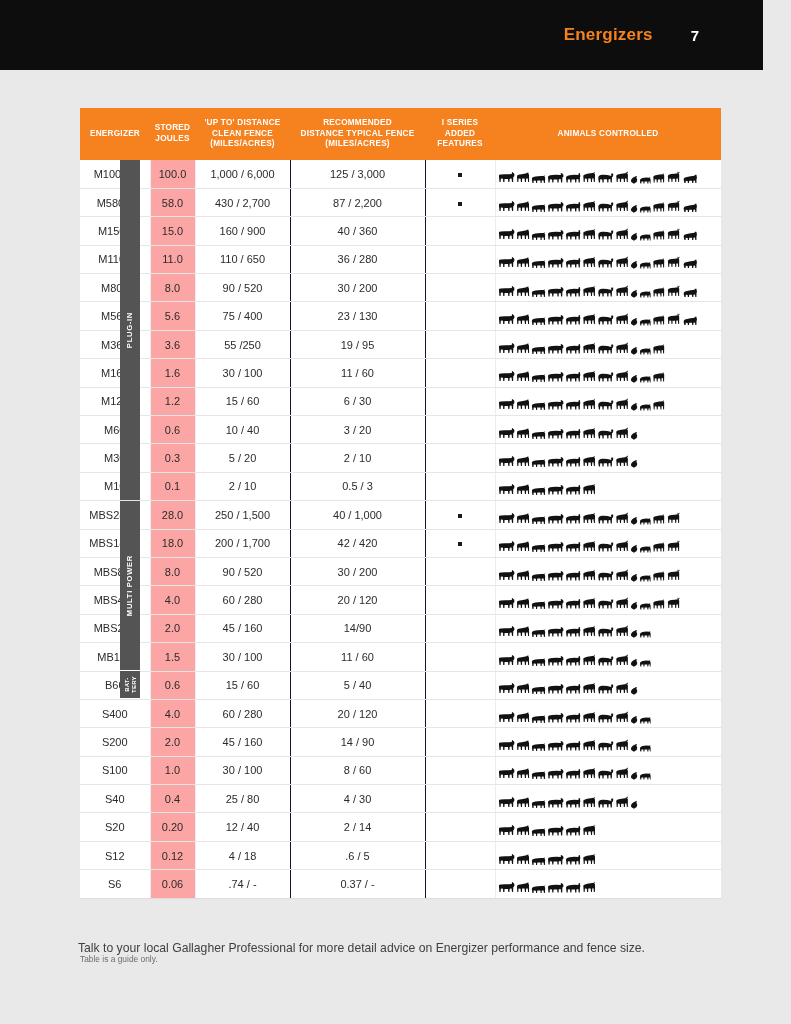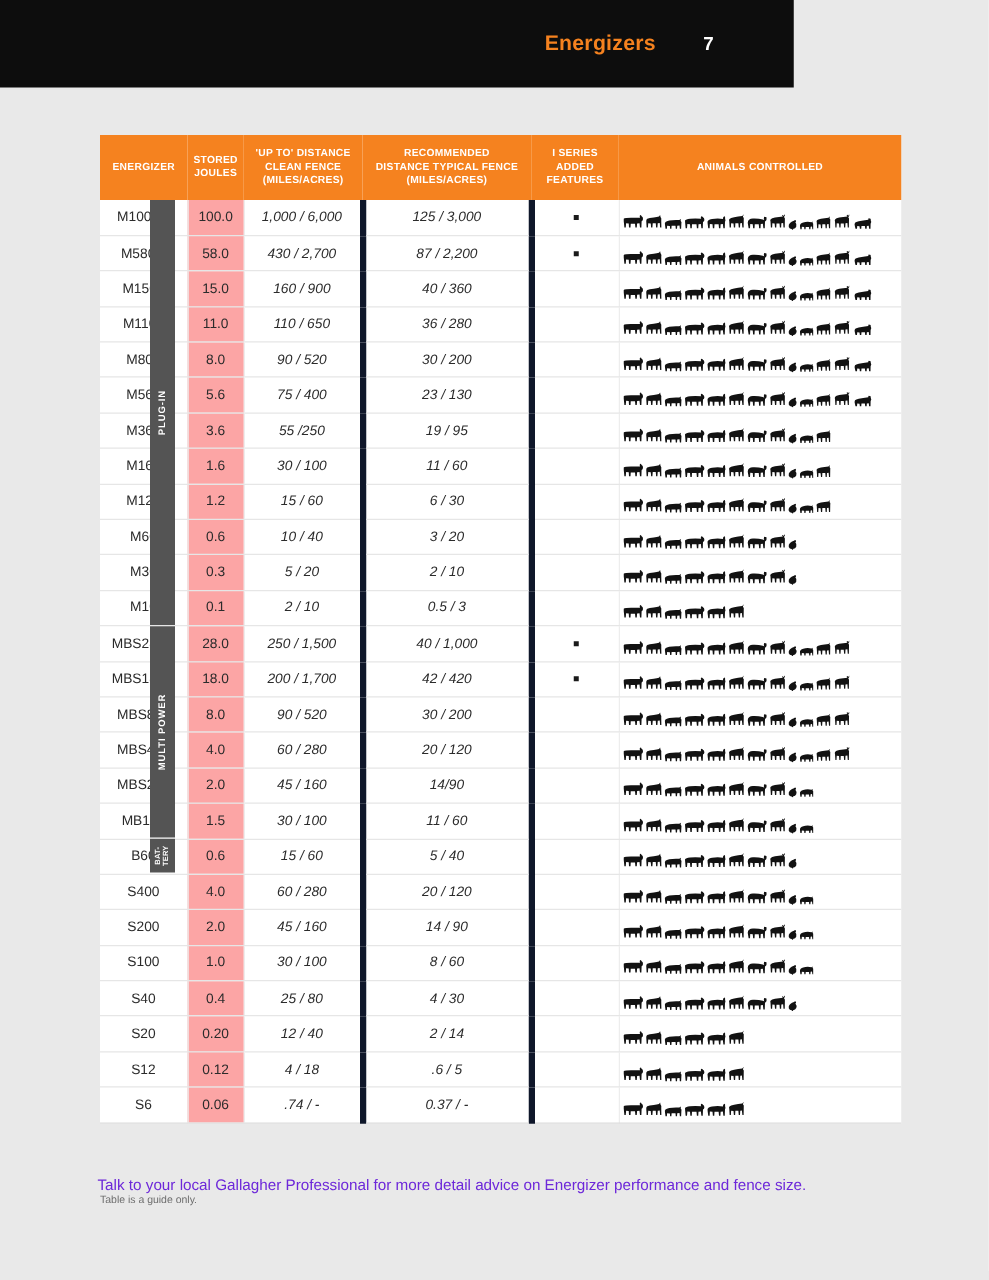--- a/index.html
+++ b/index.html
@@ -7,21 +7,21 @@
   body {
     background:#e9e9e9;
     font-family:"Liberation Sans","DejaVu Sans",sans-serif;
     -webkit-font-smoothing:antialiased;
     position:relative;
     overflow:hidden;
   }
 
   
   .topbar{
-    position:absolute; left:0; top:0; width:635px; height:70px;
+    position:absolute; left:0; top:0; width:763px; height:70px;
     background:#0d0d0d;
     display:flex; align-items:center; justify-content:flex-end;
   }
   .topbar .brandword{
     color:#f5821f; font-size:17px; font-weight:bold; letter-spacing:.2px;
   }
   .topbar .pagenum{
     color:#ffffff; font-size:15px; font-weight:bold;
     margin-left:38px; margin-right:64px;
   }
@@ -72,22 +72,21 @@
   td.model{
     text-align:left;
     padding-left:11px;
     border-right:1px solid #ededed;
   }
   td.joules{
     background:#fca5a5;
     font-size:11px;
   }
   td.clean, td.rec{
-    border-right:5px solid #0f172a;
-    font-style:italic;
+    border-right:1px solid #0f172a;
   }
   td.clean{ border-left:1px solid #ededed; }
   td.iseries{
     border-right:1px solid #ededed;
   }
   td.animals{
     text-align:left;
     padding-left:8px;
   }
   tbody tr:last-child td{ border-bottom:1px solid #dcdcdc; }
@@ -128,21 +127,21 @@
   .animals-row{ display:flex; align-items:flex-end; gap:1px; height:20px; }
   .animals-row svg{ display:block; }
 
   
   .note{
     position:absolute; left:80px; top:912px;
     font-size:8.4px; color:#6d6d6d;margin-top:42px;
   }
   .talk{
     position:absolute; left:78px; top:941px;
-    font-size:12.2px; color:#6d28d9;
+    font-size:12.2px; color:#404040;
   }
 </style>
 </head>
 <body>
 
 <div class="topbar">
   <span class="brandword">Energizers</span>
   <span class="pagenum">7</span>
 </div>
 

